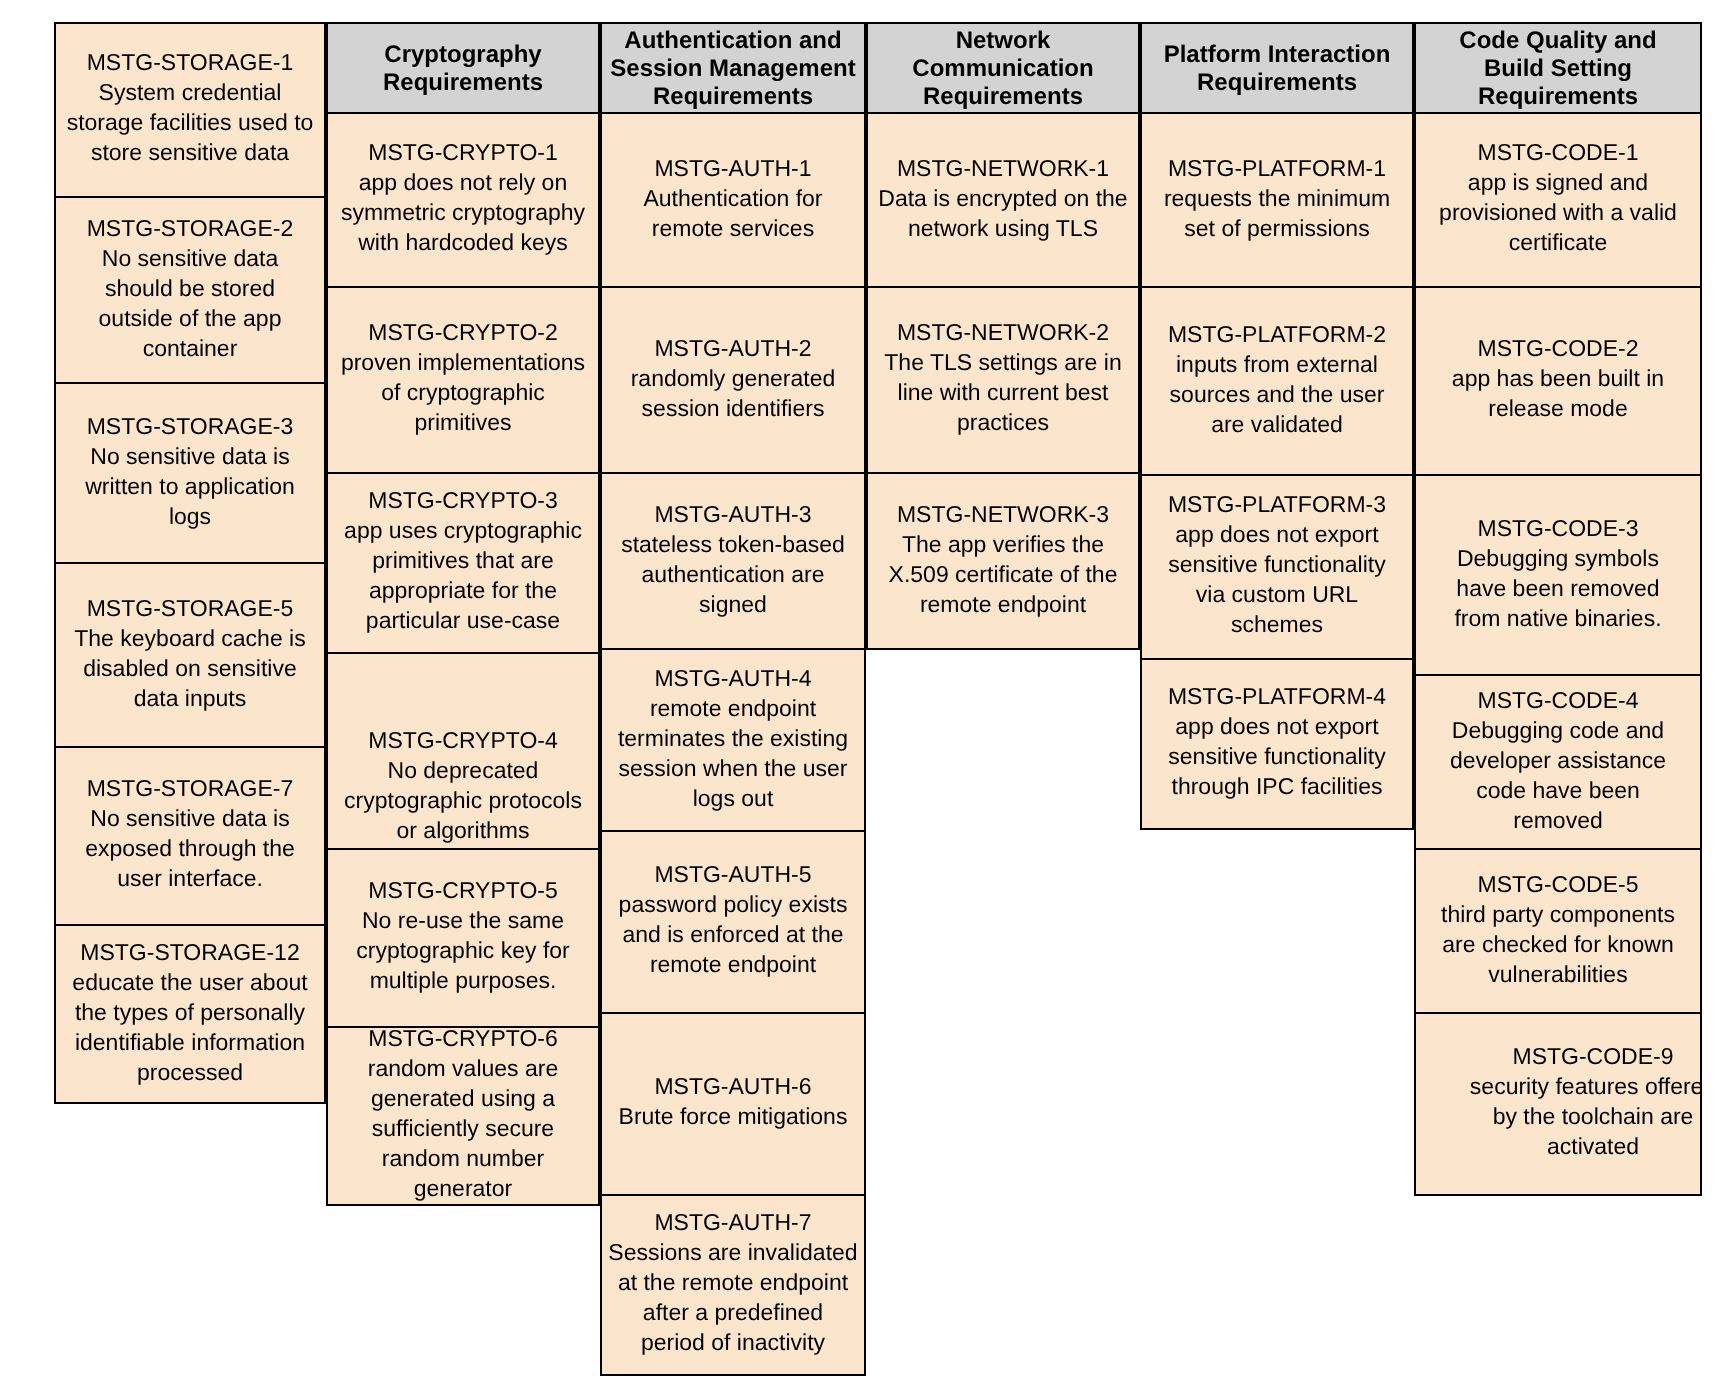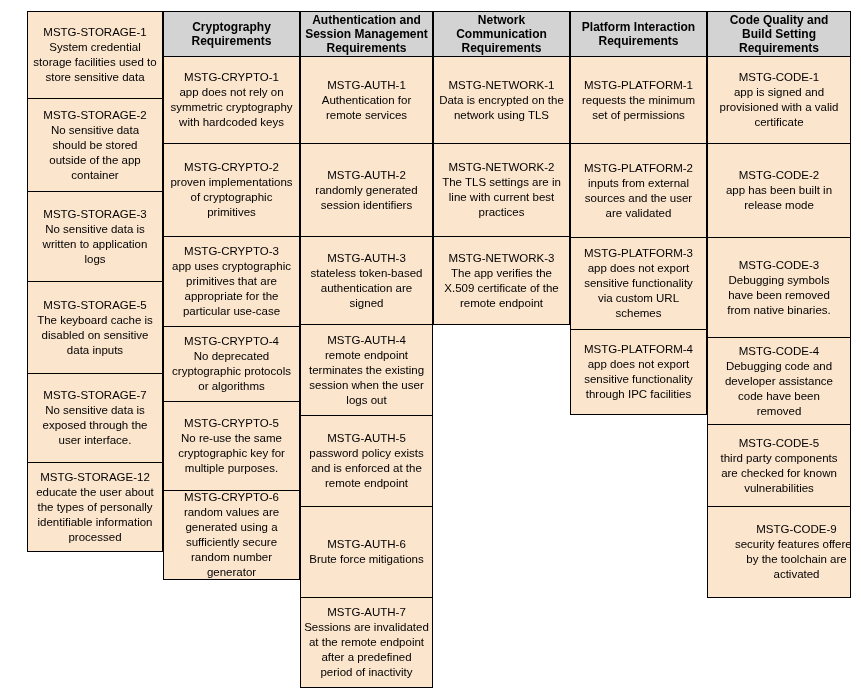--- a/index.html
+++ b/index.html
@@ -112,21 +112,21 @@
         <div class="line">of cryptographic</div>
         <div class="line">primitives</div>
       </div>
       <div class="cell" style="height: 91px;">
         <div class="line">MSTG-CRYPTO-3</div>
         <div class="line">app uses cryptographic</div>
         <div class="line">primitives that are</div>
         <div class="line">appropriate for the</div>
         <div class="line">particular use-case</div>
       </div>
-      <div class="cell" style="height: 76px;">
+      <div class="cell" style="height: 99px; justify-content: flex-end;">
         <div class="line">MSTG-CRYPTO-4</div>
         <div class="line">No deprecated</div>
         <div class="line">cryptographic protocols</div>
         <div class="line">or algorithms</div>
       </div>
       <div class="cell" style="height: 90px;">
         <div class="line">MSTG-CRYPTO-5</div>
         <div class="line">No re-use the same</div>
         <div class="line">cryptographic key for</div>
         <div class="line">multiple purposes.</div>

